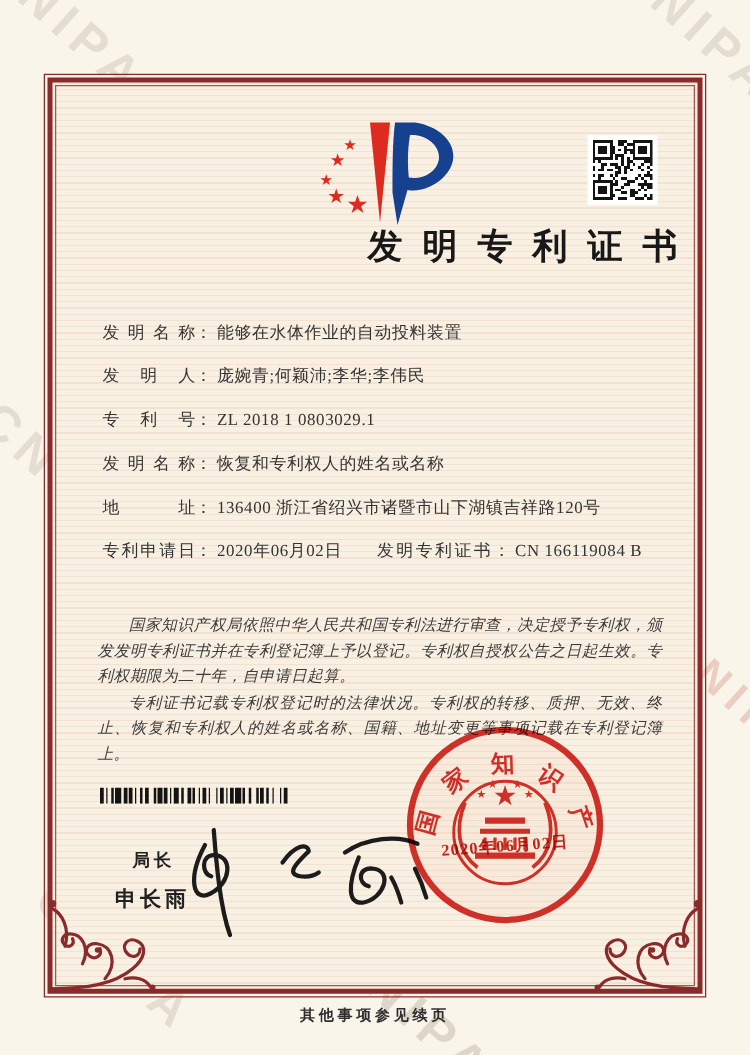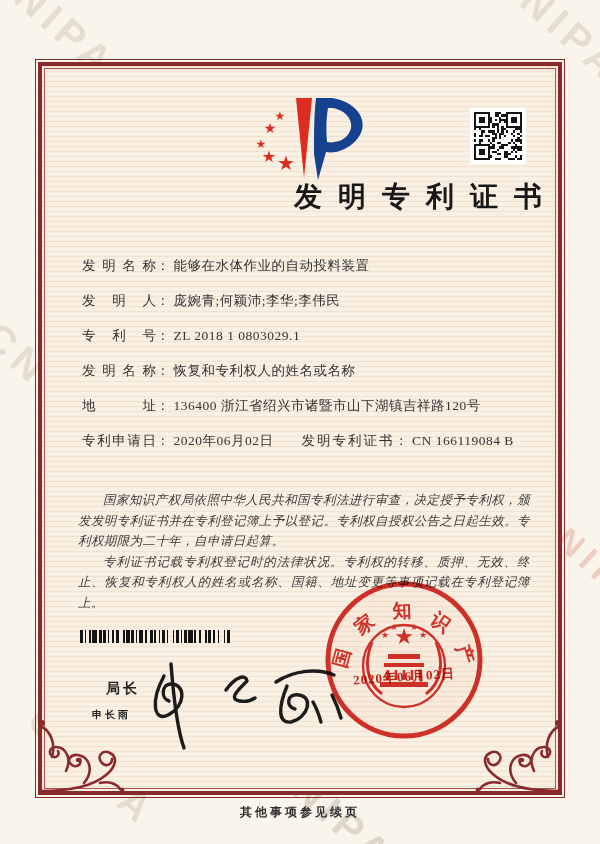--- a/index.html
+++ b/index.html
@@ -57,21 +57,21 @@
   .pair2{margin-left:28px;}
   .pair2 .field-label{width:auto;letter-spacing:2px;}
 
   .paras{position:absolute;left:36px;top:424px;width:452px;font-size:12.5px;line-height:1.64;color:#3c3c3c;text-align:justify;}
   .paras p{margin:0;text-indent:2em;letter-spacing:.4px;font-style:italic;}
 
   .barcode{position:absolute;left:38px;top:564px;width:170px;height:13px;display:flex;overflow:hidden;}
   .barcode span{height:100%;flex:none;}
 
   .signer-title{position:absolute;left:50px;top:614px;font-family:"Liberation Sans","DejaVu Sans",sans-serif;font-size:14px;font-weight:600;letter-spacing:3px;color:#222;margin-left:14px;}
-  .signer-name{position:absolute;left:50px;top:642px;font-family:"Liberation Sans","DejaVu Sans",sans-serif;font-size:10px;font-weight:600;letter-spacing:3px;color:#222;}
+  .signer-name{position:absolute;left:50px;top:642px;font-family:"Liberation Sans","DejaVu Sans",sans-serif;font-size:17px;font-weight:600;letter-spacing:3px;color:#222;}
   .signature{position:absolute;left:92px;top:588px;width:230px;height:106px;}
 
   .emboss{position:absolute;left:292px;top:574px;width:184px;height:184px;border-radius:50%;
     border:2px solid rgba(196,160,120,.30);}
   .seal{position:absolute;left:322px;top:578px;width:164px;height:164px;z-index:3;opacity:.93;mix-blend-mode:multiply;}
   .seal-date{
     position:absolute;left:322px;top:668px;width:164px;text-align:center;z-index:4;
     color:#c8271d;font-size:13px;font-weight:bold;letter-spacing:1px;
     transform:rotate(-4deg);mix-blend-mode:multiply;
   }

